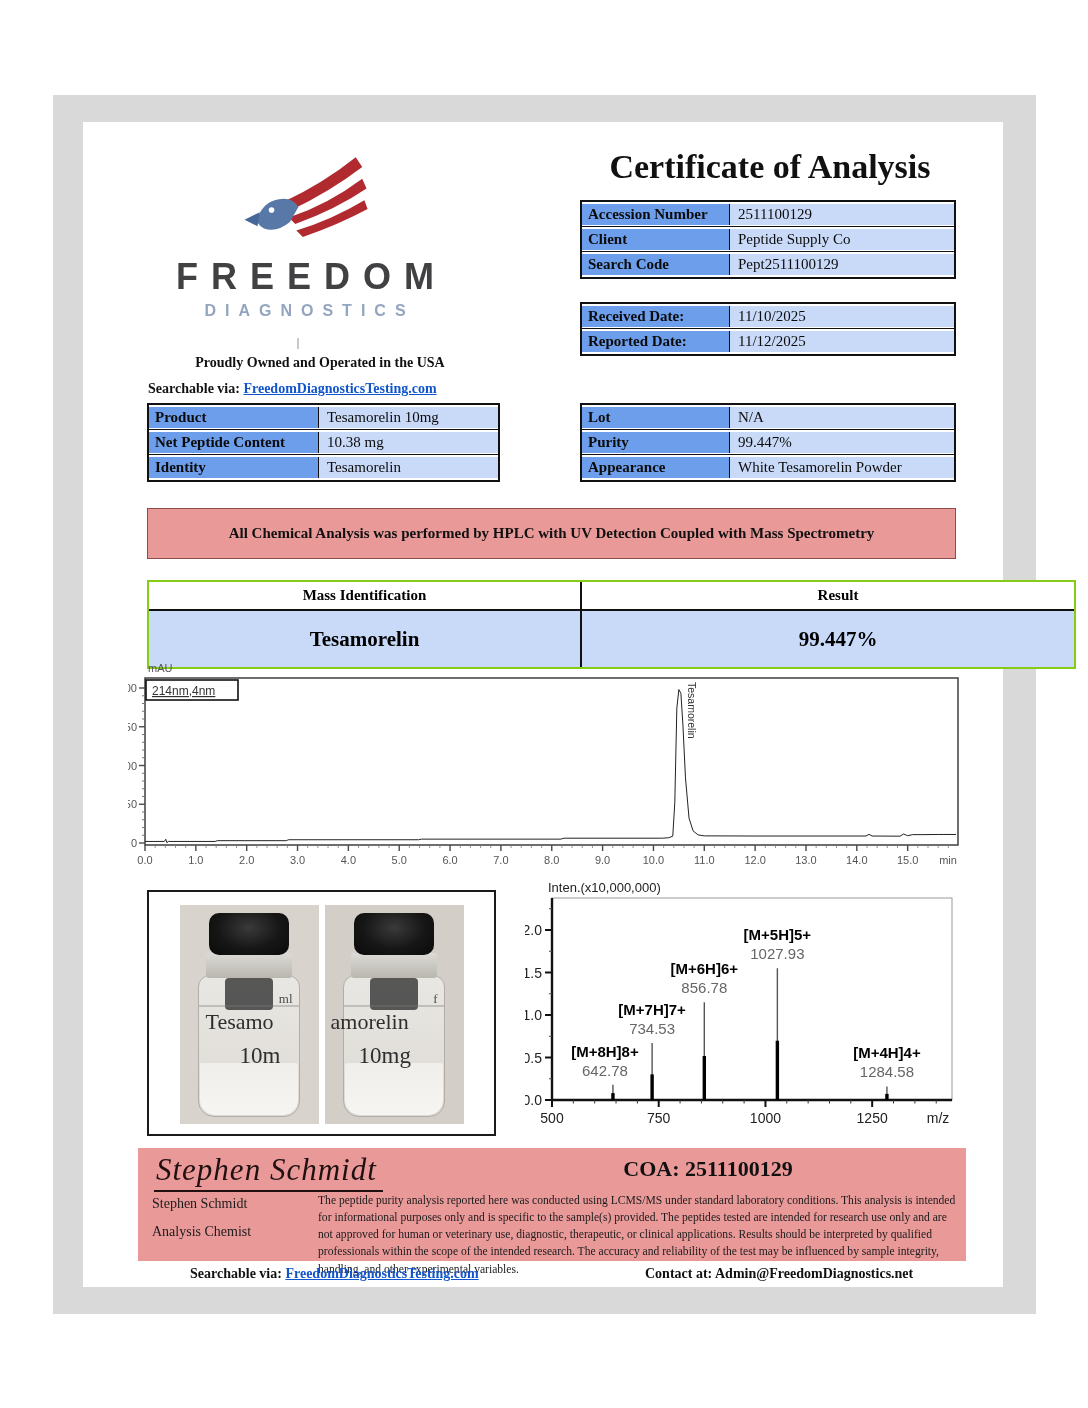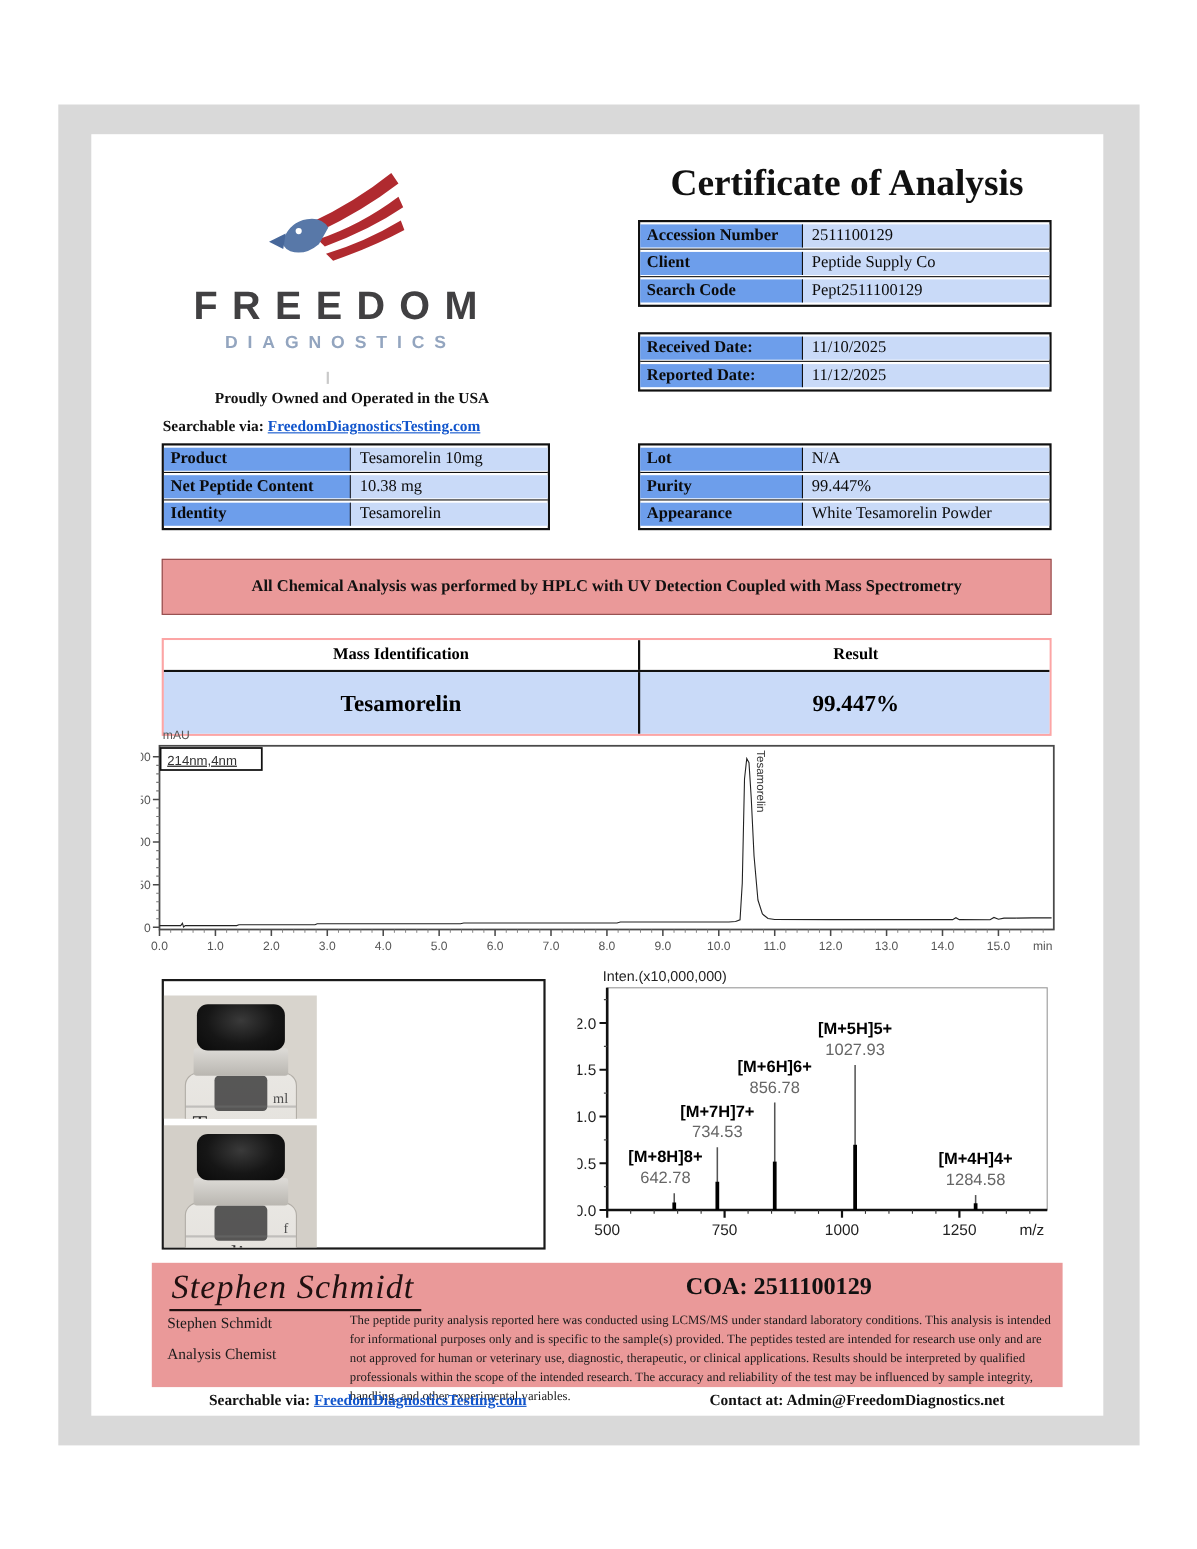--- a/index.html
+++ b/index.html
@@ -28,38 +28,38 @@
   .info-table .tr:last-child { border-bottom:none; }
   .info-table .th { background:#6d9eeb; font-weight:bold; padding:2px 6px; font-size:15px;
     border-right:1px solid #111; flex:0 0 var(--lw); color:#0b0b0b; }
   .info-table .td { background:#c9daf8; padding:2px 8px; font-size:15px; flex:1; color:#0b0b0b; }
   .info-table .tr { height:25px; align-items:center; }
 
   .banner { position:absolute; left:147px; top:508px; width:809px; height:51px; background:#ea9999;
     border:1px solid #8f4a4a; display:flex; align-items:center; justify-content:center;
     font-size:15px; font-weight:bold; color:#111; text-align:center; }
 
-  .massid { position:absolute; left:147px; top:580px; width:809px; border:2px solid #fca5a5; }
+  .massid { position:absolute; left:147px; top:580px; width:929px; border:2px solid #84cc16; }
   .massid .hrow { display:flex; border-bottom:2px solid #111; height:29px; align-items:center; background:#fff; }
   .massid .drow { display:flex; height:56px; align-items:center; background:#c9daf8; }
   .massid .c1 { flex:0 0 433px; border-right:2px solid #111; text-align:center; height:100%;
     display:flex; align-items:center; justify-content:center; }
   .massid .c2 { flex:1; text-align:center; height:100%; display:flex; align-items:center; justify-content:center;padding-left:20px; }
   .massid .hrow div { font-size:15px; font-weight:bold; }
   .massid .drow div { font-size:21px; font-weight:bold; }
 
   
   .chrom-wrap { position:absolute; left:128px; top:662px; width:840px; height:213px; }
   .ms-wrap { position:absabsolute; }
   .ms-wrap { position:absolute; left:525px; top:882px; width:452px; height:248px; }
   svg text { font-family:"Liberation Sans", sans-serif; }
 
   
   .photo-box { position:absolute; left:147px; top:890px; width:349px; height:246px; background:#fff;
-    border:2px solid #1a1a1a; display:flex; justify-content:center; gap:6px; padding-top:13px;flex-direction:column; }
+    border:2px solid #1a1a1a; display:flex; justify-content:center; gap:6px; padding-top:13px; }
   .photo { width:139px; height:219px; position:relative; overflow:hidden; }
   .photo.p1 { background:#d8d4cd; }
   .photo.p2 { background:#d3cfc8; }
   .vial-cap { position:absolute; left:50%; transform:translateX(-50%); top:8px; width:80px; height:42px;
     background:radial-gradient(ellipse at 50% 35%, #3a3a3a 0%, #161616 55%, #0a0a0a 100%); border-radius:10px; }
   .vial-crimp { position:absolute; left:50%; transform:translateX(-50%); top:48px; width:86px; height:25px;
     background:linear-gradient(180deg,#dddbd7,#b9b6b0); border-radius:3px; }
   .vial-body { position:absolute; left:50%; transform:translateX(-50%); top:70px; width:102px; height:142px;
     background:linear-gradient(180deg, rgba(234,232,228,.95), rgba(221,218,212,.95));
     border:1px solid #b2aea7; border-radius:12px 12px 16px 16px; }

